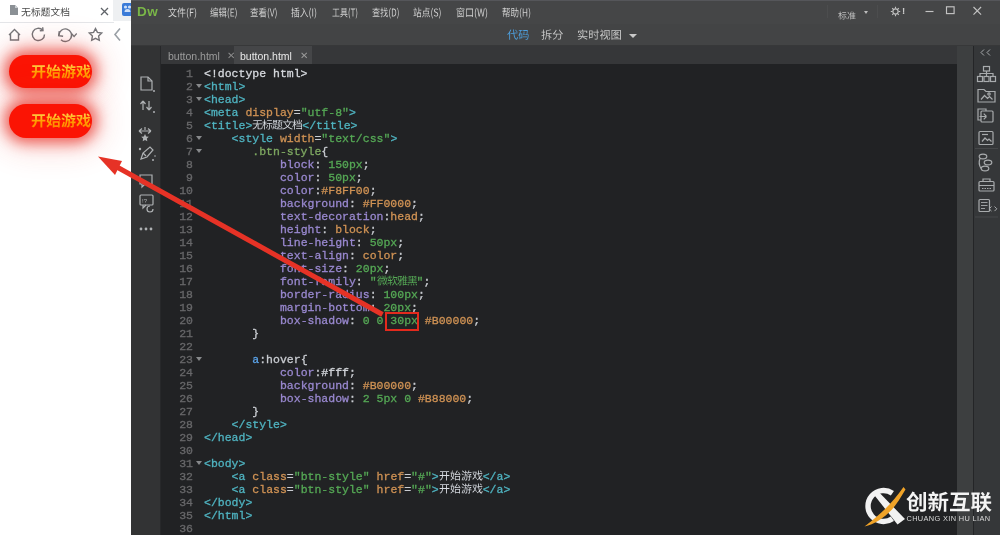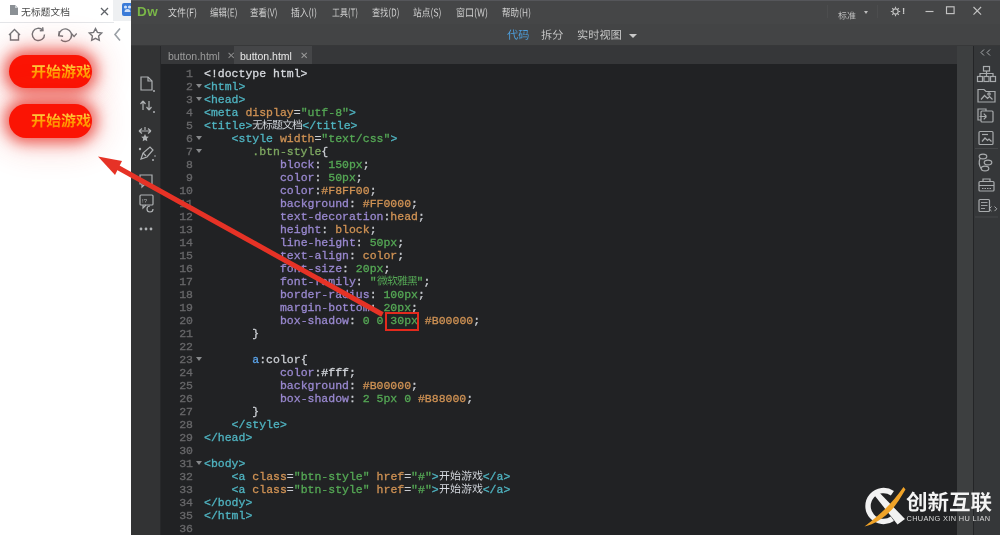--- a/index.html
+++ b/index.html
@@ -222,21 +222,21 @@
            <i style="color:#9988cf">text-align</i><i style="color:#c9ccd1">: </i><i style="color:#cf9254">color</i><i style="color:#c9ccd1">;</i>
            <i style="color:#9988cf">font-size</i><i style="color:#c9ccd1">: </i><i style="color:#55a855">20px</i><i style="color:#c9ccd1">;</i>
            <i style="color:#9988cf">font-family</i><i style="color:#c9ccd1">: </i><i style="color:#55a855">"</i><svg width="40.0" height="11.8" viewBox="0 0 40.0 11.8">
       <path d="M2.2 0.4C1.8 1.2 1.0 2.1 0.3 2.6C0.4 2.8 0.6 3.1 0.7 3.3C1.5 2.6 2.4 1.6 2.9 0.7ZM3.6 6.2V7.5C3.6 8.2 3.5 9.2 2.8 10.0C2.9 10.1 3.2 10.4 3.3 10.5C4.1 9.6 4.3 8.4 4.3 7.5V6.8H5.8V8.1C5.8 8.5 5.6 8.7 5.4 8.8C5.6 9.0 5.7 9.3 5.8 9.5C5.9 9.3 6.1 9.1 7.5 8.2C7.4 8.1 7.3 7.8 7.3 7.6L6.4 8.1V6.2ZM8.1 3.4H9.4C9.3 4.8 9.1 6.0 8.7 7.0C8.4 6.0 8.1 5.0 8.0 3.9ZM3.1 4.8V5.5H6.8V5.4C6.9 5.5 7.1 5.7 7.2 5.8C7.3 5.6 7.5 5.4 7.6 5.1C7.7 6.1 8.0 7.0 8.3 7.8C7.8 8.7 7.1 9.4 6.3 10.0C6.4 10.1 6.7 10.4 6.7 10.6C7.5 10.1 8.1 9.4 8.6 8.6C9.0 9.4 9.5 10.1 10.1 10.5C10.2 10.3 10.5 10.0 10.7 9.9C10.0 9.4 9.4 8.8 9.0 7.9C9.6 6.7 10.0 5.2 10.2 3.4H10.6V2.7H8.3C8.4 2.0 8.5 1.3 8.6 0.6L7.8 0.5C7.7 2.2 7.4 3.8 6.8 5.0V4.8ZM3.3 1.3V4.0H6.8V1.3H6.2V3.3H5.4V0.4H4.8V3.3H3.9V1.3ZM2.4 2.6C1.9 3.8 1.0 5.0 0.2 5.8C0.3 5.9 0.6 6.3 0.7 6.5C1.0 6.2 1.3 5.8 1.6 5.4V10.5H2.4V4.3C2.7 3.8 2.9 3.4 3.1 2.9Z M16.5 0.4C16.3 2.1 15.8 3.8 15.1 4.8C15.3 4.9 15.6 5.1 15.8 5.3C16.2 4.6 16.5 3.8 16.8 2.9H19.6C19.5 3.7 19.3 4.5 19.1 5.0L19.8 5.2C20.1 4.5 20.3 3.3 20.5 2.3L20.0 2.1L19.9 2.1H17.0C17.1 1.6 17.2 1.1 17.3 0.6ZM17.3 3.9V4.4C17.3 6.0 17.1 8.3 14.8 10.0C15.0 10.1 15.3 10.4 15.4 10.6C16.8 9.5 17.4 8.3 17.8 7.2C18.2 8.7 19.0 9.9 20.1 10.5C20.2 10.3 20.4 10.0 20.6 9.9C19.3 9.2 18.5 7.4 18.1 5.5C18.1 5.1 18.1 4.8 18.1 4.4V3.9ZM11.0 6.0C11.1 5.9 11.5 5.9 11.9 5.9H13.1V7.5L10.4 7.8L10.6 8.7L13.1 8.3V10.5H13.8V8.2L15.3 7.9L15.3 7.1L13.8 7.4V5.9H15.2V5.1H13.8V3.5H13.1V5.1H11.8C12.2 4.4 12.6 3.5 12.9 2.5H15.3V1.7H13.2C13.3 1.4 13.4 1.0 13.5 0.6L12.7 0.5C12.6 0.9 12.5 1.3 12.3 1.7H10.6V2.5H12.1C11.8 3.4 11.5 4.1 11.4 4.4C11.2 4.9 11.0 5.2 10.8 5.3C10.9 5.5 11.0 5.9 11.0 6.0Z M27.8 0.8C28.0 1.3 28.2 2.0 28.3 2.5H26.6C26.9 1.9 27.1 1.3 27.3 0.7L26.6 0.5C26.1 1.9 25.5 3.4 24.7 4.3C24.7 4.4 24.9 4.5 24.9 4.7H24.3V1.8H25.1V1.0H20.8V1.8H23.5V4.7H21.6C21.8 3.9 22.0 3.0 22.1 2.3L21.4 2.2C21.2 3.2 21.0 4.6 20.7 5.5H22.9C22.3 6.8 21.2 8.3 20.3 9.0C20.5 9.2 20.8 9.5 20.9 9.6C21.8 8.8 22.9 7.3 23.5 5.7V9.4C23.5 9.6 23.5 9.6 23.3 9.6C23.1 9.6 22.6 9.6 22.0 9.6C22.1 9.8 22.2 10.2 22.2 10.4C23.0 10.4 23.6 10.4 23.9 10.2C24.2 10.1 24.3 9.9 24.3 9.4V5.5H25.2V4.9C25.4 4.7 25.6 4.4 25.8 4.1V10.6H26.6V9.9H30.5V9.2H28.8V7.6H30.2V6.9H28.8V5.4H30.2V4.7H28.8V3.2H30.4V2.5H28.4L29.0 2.2C28.9 1.8 28.6 1.1 28.4 0.6ZM26.6 5.4H28.1V6.9H26.6ZM26.6 4.7V3.2H28.1V4.7ZM26.6 7.6H28.1V9.2H26.6Z M33.1 2.0C33.4 2.5 33.7 3.2 33.8 3.7L34.4 3.4C34.3 3.0 34.0 2.3 33.7 1.8ZM37.2 1.8C37.1 2.3 36.7 3.1 36.4 3.6L36.9 3.8C37.2 3.3 37.6 2.7 37.9 2.1ZM33.7 8.7C33.9 9.3 33.9 10.0 33.9 10.5L34.7 10.4C34.7 9.9 34.6 9.2 34.5 8.6ZM36.0 8.7C36.2 9.3 36.5 10.0 36.6 10.5L37.4 10.3C37.3 9.8 37.0 9.1 36.8 8.6ZM38.2 8.7C38.8 9.3 39.4 10.1 39.7 10.6L40.5 10.3C40.2 9.7 39.5 9.0 39.0 8.4ZM31.8 8.4C31.6 9.1 31.1 9.8 30.6 10.3L31.4 10.6C31.9 10.1 32.4 9.3 32.6 8.6ZM32.5 1.6H35.1V3.9H32.5ZM35.9 1.6H38.4V3.9H35.9ZM30.6 7.2V8.0H40.4V7.2H35.9V6.2H39.5V5.5H35.9V4.6H39.3V0.9H31.7V4.6H35.1V5.5H31.5V6.2H35.1V7.2Z" fill="#55a855"></path>
     </svg><i style="color:#55a855">"</i><i style="color:#c9ccd1">;</i>
            <i style="color:#9988cf">border-radius</i><i style="color:#c9ccd1">: </i><i style="color:#55a855">100px</i><i style="color:#c9ccd1">;</i>
            <i style="color:#9988cf">margin-bottom</i><i style="color:#c9ccd1">: </i><i style="color:#55a855">20px</i><i style="color:#c9ccd1">;</i>
            <i style="color:#9988cf">box-shadow</i><i style="color:#c9ccd1">: </i><i style="color:#55a855">0 0 30px</i><i style="color:#cf9254"> #B00000</i><i style="color:#c9ccd1">;</i>
        <i style="color:#c9ccd1">}</i>
 
-       <i style="color:#5aa3e8">a</i><i style="color:#c9ccd1">:color{</i>
+       <i style="color:#5aa3e8">a</i><i style="color:#c9ccd1">:hover{</i>
            <i style="color:#9988cf">color</i><i style="color:#c9ccd1">:</i><i style="color:#d6d9de">#fff</i><i style="color:#c9ccd1">;</i>
            <i style="color:#9988cf">background</i><i style="color:#c9ccd1">: </i><i style="color:#cf9254">#B00000</i><i style="color:#c9ccd1">;</i>
            <i style="color:#9988cf">box-shadow</i><i style="color:#c9ccd1">: </i><i style="color:#55a855">2 5px 0</i><i style="color:#cf9254"> #B88000</i><i style="color:#c9ccd1">;</i>
        <i style="color:#c9ccd1">}</i>
     <i style="color:#4fb3c0">&lt;/style&gt;</i>
 <i style="color:#4fb3c0">&lt;/head&gt;</i>
 
 <i style="color:#4fb3c0">&lt;body&gt;</i>
     <i style="color:#4fb3c0">&lt;a</i><i style="color:#cf9254"> class</i><i style="color:#c9ccd1">=</i><i style="color:#55a855">"btn-style"</i><i style="color:#cf9254"> href</i><i style="color:#c9ccd1">=</i><i style="color:#55a855">"#"</i><i style="color:#4fb3c0">&gt;</i><svg width="44.0" height="11.8" viewBox="0 0 44.0 11.8">
       <path d="M7.1 1.9V5.1H4.1V4.6V1.9ZM0.6 5.1V5.9H3.2C3.0 7.4 2.5 8.9 0.6 10.0C0.8 10.1 1.1 10.4 1.3 10.6C3.3 9.3 3.9 7.6 4.0 5.9H7.1V10.6H8.0V5.9H10.4V5.1H8.0V1.9H10.1V1.2H1.0V1.9H3.2V4.6L3.2 5.1Z M16.1 6.1V10.6H16.8V10.1H20.2V10.5H21.0V6.1ZM16.8 9.3V6.8H20.2V9.3ZM15.7 5.2C16.0 5.1 16.5 5.0 20.6 4.7C20.7 5.0 20.9 5.3 21.0 5.5L21.7 5.1C21.3 4.3 20.5 3.0 19.8 2.0L19.1 2.4C19.5 2.8 19.9 3.4 20.2 4.0L16.7 4.2C17.4 3.2 18.2 1.9 18.8 0.7L17.9 0.4C17.3 1.8 16.4 3.3 16.1 3.7C15.9 4.1 15.7 4.4 15.4 4.4C15.5 4.6 15.7 5.0 15.7 5.2ZM13.2 3.5H14.5C14.3 4.9 14.1 6.1 13.7 7.0C13.3 6.7 13.0 6.4 12.6 6.2C12.8 5.4 13.0 4.4 13.2 3.5ZM11.7 6.5C12.3 6.8 12.8 7.3 13.4 7.8C12.9 8.8 12.2 9.5 11.4 9.9C11.6 10.0 11.8 10.3 11.9 10.5C12.8 10.0 13.5 9.3 14.0 8.3C14.4 8.7 14.8 9.1 15.0 9.4L15.5 8.8C15.2 8.4 14.8 8.0 14.3 7.6C14.8 6.3 15.1 4.8 15.3 2.8L14.8 2.7L14.7 2.7H13.4C13.5 1.9 13.6 1.2 13.7 0.5L13.0 0.5C12.9 1.2 12.8 1.9 12.6 2.7H11.5V3.5H12.5C12.2 4.6 12.0 5.7 11.7 6.5Z M22.8 1.1C23.4 1.5 24.2 2.0 24.6 2.4L25.1 1.7C24.7 1.4 23.9 0.9 23.3 0.6ZM22.4 4.1C23.0 4.4 23.8 4.9 24.2 5.2L24.7 4.5C24.3 4.2 23.5 3.8 22.9 3.5ZM22.6 10.0 23.4 10.4C23.8 9.4 24.3 8.0 24.7 6.9L24.0 6.4C23.6 7.7 23.0 9.1 22.6 10.0ZM30.3 5.4V6.5H28.6V7.2H30.3V9.6C30.3 9.8 30.2 9.8 30.1 9.8C29.9 9.8 29.4 9.8 28.9 9.8C29.0 10.0 29.1 10.3 29.1 10.6C29.8 10.6 30.3 10.5 30.6 10.4C31.0 10.3 31.0 10.1 31.0 9.6V7.2H32.6V6.5H31.0V5.7C31.6 5.3 32.1 4.7 32.5 4.2L32.0 3.8L31.9 3.9H29.1C29.3 3.5 29.5 3.1 29.7 2.7H32.6V1.9H30.0C30.1 1.5 30.2 1.0 30.3 0.6L29.5 0.4C29.3 1.7 28.9 3.0 28.2 3.8C28.4 3.9 28.8 4.1 29.0 4.2L29.1 3.9V4.6H31.2C30.9 4.9 30.6 5.2 30.3 5.4ZM24.8 2.2V3.0H25.9C25.8 5.7 25.7 8.5 24.2 10.0C24.4 10.1 24.7 10.4 24.8 10.5C25.9 9.3 26.3 7.4 26.5 5.3H27.6C27.5 8.3 27.4 9.3 27.3 9.6C27.2 9.7 27.1 9.7 26.9 9.7C26.8 9.7 26.4 9.7 25.9 9.7C26.1 9.9 26.1 10.2 26.1 10.4C26.6 10.5 27.0 10.5 27.3 10.4C27.6 10.4 27.7 10.3 27.9 10.1C28.2 9.7 28.3 8.5 28.4 5.0C28.4 4.8 28.4 4.6 28.4 4.6H26.6C26.6 4.1 26.6 3.5 26.6 3.0H28.7V2.2ZM25.8 0.7C26.1 1.2 26.5 1.8 26.7 2.2L27.5 1.8C27.3 1.5 26.9 0.9 26.6 0.4Z M40.8 1.0C41.3 1.4 42.0 2.1 42.3 2.5L42.9 2.0C42.6 1.6 41.9 1.0 41.4 0.5ZM33.7 3.6C34.3 4.4 35.0 5.4 35.6 6.3C35.0 7.5 34.2 8.5 33.3 9.1C33.5 9.2 33.8 9.5 33.9 9.7C34.7 9.1 35.5 8.2 36.1 7.1C36.5 7.8 36.9 8.4 37.2 8.9L37.9 8.3C37.5 7.8 37.1 7.0 36.5 6.2C37.1 5.0 37.5 3.5 37.7 1.8L37.2 1.7L37.0 1.7H33.6V2.5H36.8C36.6 3.5 36.3 4.5 36.0 5.4C35.4 4.6 34.8 3.8 34.3 3.1ZM42.3 4.4C41.9 5.3 41.3 6.3 40.7 7.2C40.5 6.3 40.3 5.3 40.1 4.1L43.4 3.7L43.3 3.0L40.1 3.3C40.0 2.5 39.9 1.5 39.9 0.5H39.1C39.1 1.6 39.2 2.5 39.2 3.4L37.7 3.6L37.8 4.4L39.3 4.2C39.5 5.7 39.7 6.9 40.0 7.9C39.3 8.7 38.5 9.3 37.7 9.7C38.0 9.8 38.2 10.1 38.4 10.3C39.1 9.9 39.7 9.4 40.3 8.8C40.8 9.9 41.5 10.5 42.4 10.6C42.9 10.6 43.3 10.1 43.6 8.3C43.4 8.2 43.0 8.0 42.9 7.8C42.8 9.0 42.6 9.6 42.3 9.6C41.8 9.5 41.3 9.0 41.0 8.1C41.8 7.1 42.5 5.9 42.9 4.8Z" fill="#d8dce2"></path>

